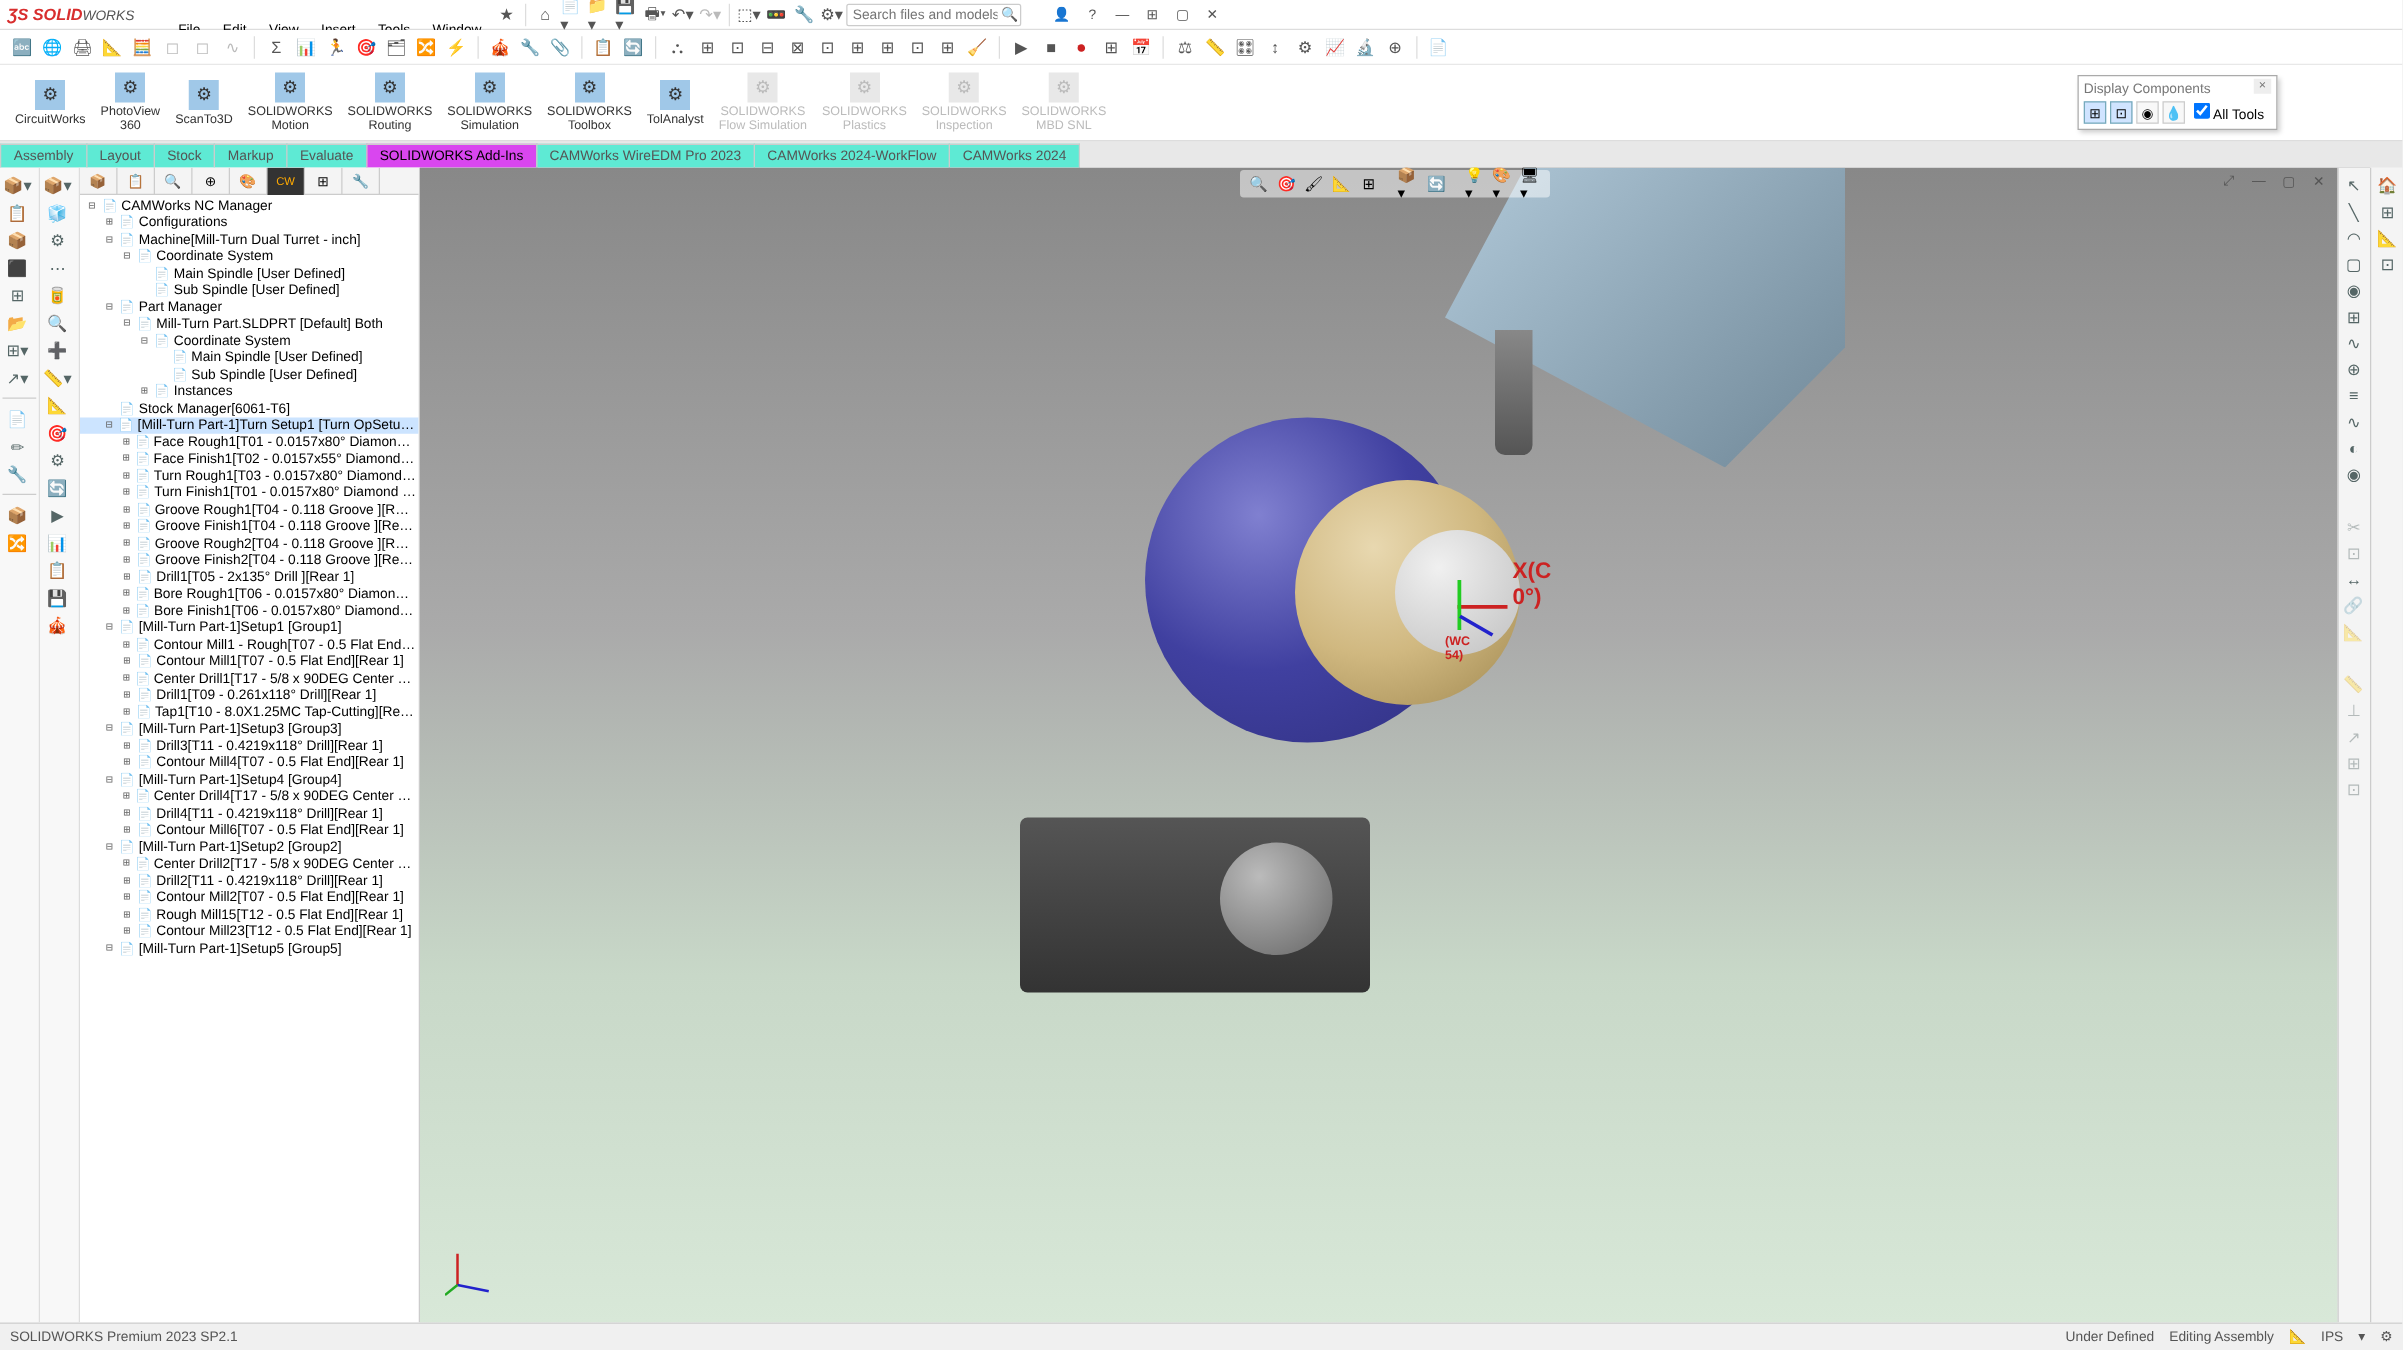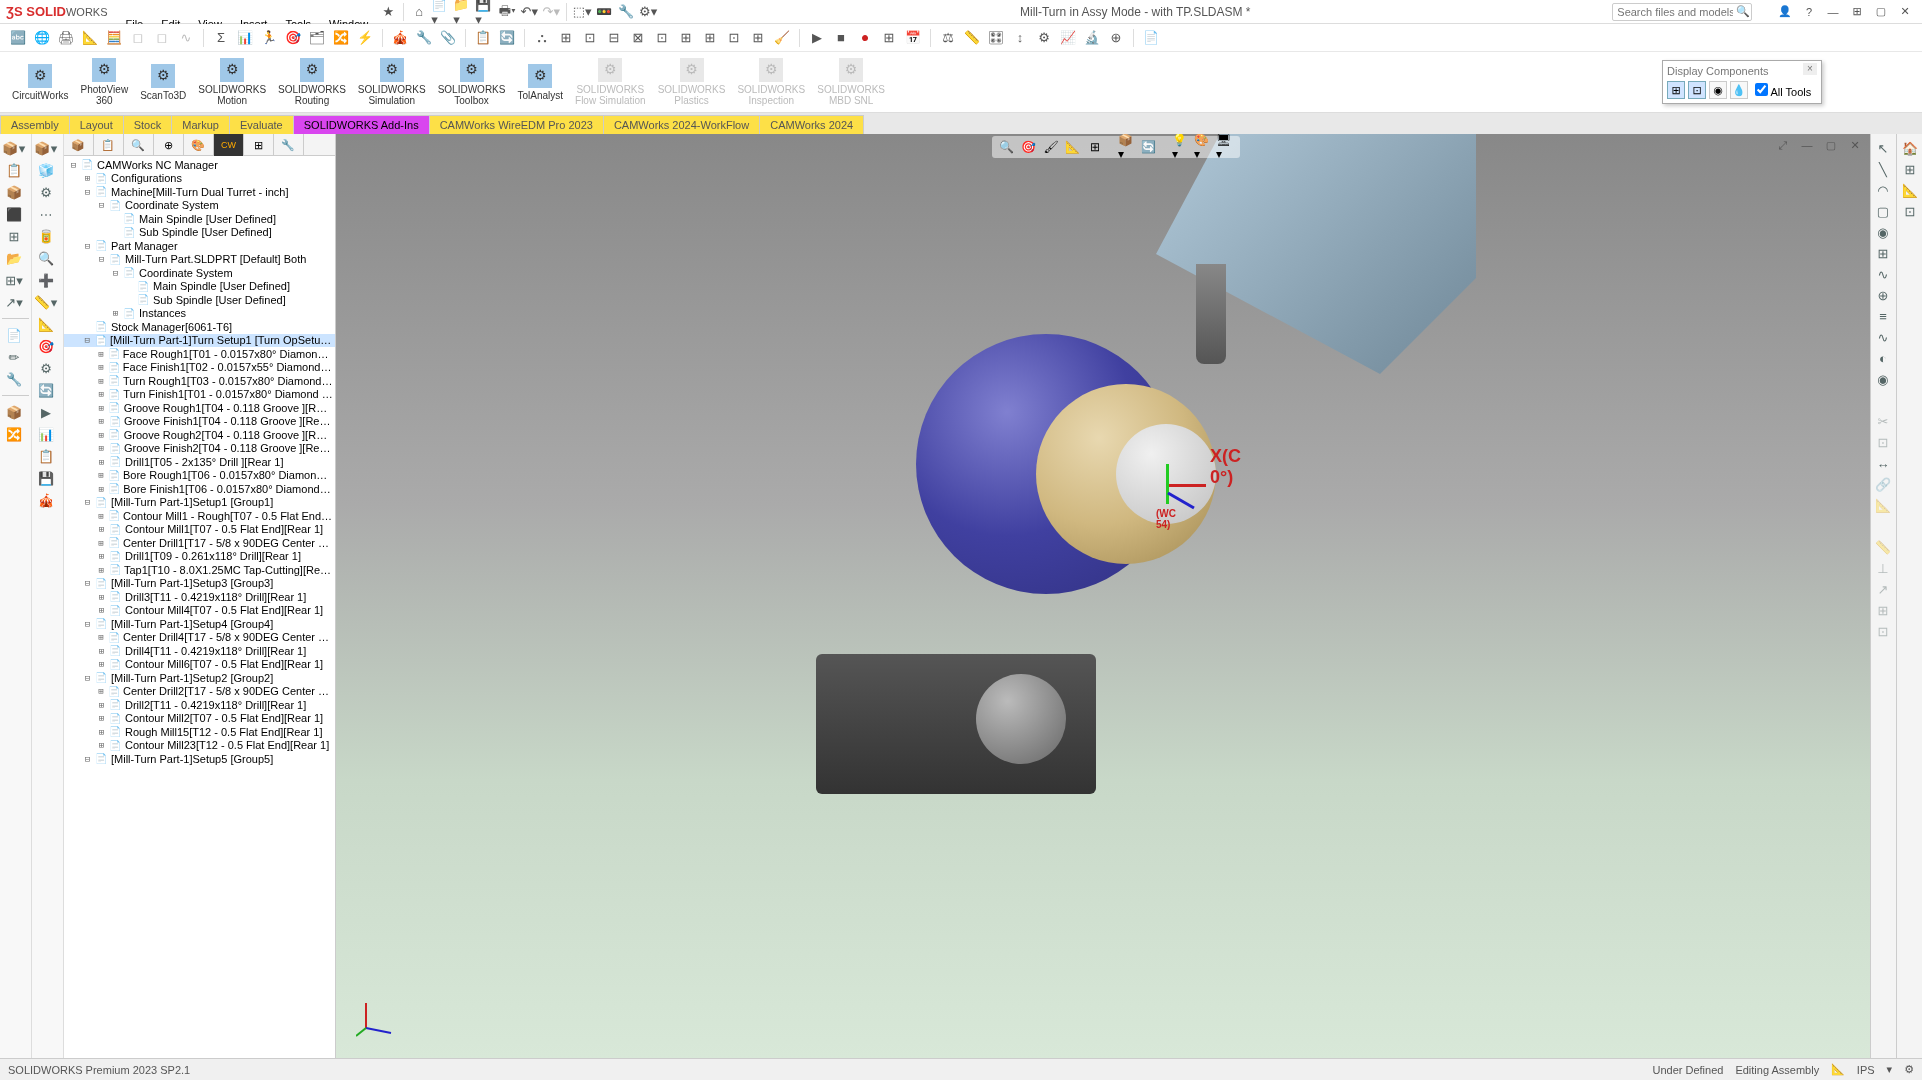--- a/index.html
+++ b/index.html
@@ -1,36 +1,36 @@
 <!DOCTYPE html>
 <html><head>
 <meta charset="utf-8">
 <style>
 * { margin: 0; padding: 0; box-sizing: border-box; font-family: "Segoe UI", Arial, sans-serif; font-size: 11px; }
 body { background: #f0f0f0; width: 1922px; height: 1080px; overflow: hidden; display: flex; flex-direction: column; }
 .menubar { height: 24px; background: #fff; display: flex; align-items: center; padding: 0 6px; gap: 2px; border-bottom: 1px solid #ddd; }
-.logo { color: #d82e2e; font-weight: bold; font-size: 13px; margin-right: 8px; }
+.logo { color: #d82e2e; font-weight: bold; font-style: italic; font-size: 13px; margin-right: 25px; }
 .logo span { color: #555; font-weight: normal; }
 .menu-item { padding: 3px 8px; cursor: pointer; margin-top: 24px; }
 .title { flex: 1; text-align: center; color: #555; font-size: 12px; }
 .search-box { width: 140px; height: 18px; border: 1px solid #ccc; padding: 0 18px 0 4px; border-radius: 2px; background: #fff; color: #888; margin-right: 4px; }
 .win-btn { width: 22px; height: 18px; display: flex; align-items: center; justify-content: center; cursor: pointer; color: #555; }
 
 .toolbar1 { height: 28px; background: #fff; display: flex; align-items: center; padding: 0 8px; gap: 4px; border-bottom: 1px solid #e8e8e8; }
 .tb-icon { width: 20px; height: 20px; display: flex; align-items: center; justify-content: center; cursor: pointer; font-size: 13px; color: #555; }
 .tb-sep { width: 1px; height: 18px; background: #ddd; margin: 0 3px; }
 
 .ribbon { height: 60px; background: #fff; display: flex; align-items: center; padding: 2px 8px; gap: 4px; }
 .ribbon-item { display: flex; flex-direction: column; align-items: center; justify-content: center; padding: 2px 4px; cursor: pointer; text-align: center; line-height: 1.1; font-size: 10px; color: #333; }
 .ribbon-item.disabled { color: #bbb; }
 .ribbon-icon { width: 24px; height: 24px; background: #a0c8e8; margin-bottom: 2px; display: flex; align-items: center; justify-content: center; font-size: 14px; }
 .ribbon-item.disabled .ribbon-icon { background: #e8e8e8; }
 
 .tabs { height: 22px; background: #e8e8e8; display: flex; align-items: flex-end; border-top: 1px solid #ddd; }
-.tab { padding: 3px 10px; background: #fde047; border: 1px solid #ccc; border-bottom: none; cursor: pointer; margin-right: -1px; font-size: 11px; color: #555; }
+.tab { padding: 3px 10px; background: #5eead4; border: 1px solid #ccc; border-bottom: none; cursor: pointer; margin-right: -1px; font-size: 11px; color: #555; }
 .tab.active { background: #d946ef; color: #000; }
 
 .main { flex: 1; display: flex; position: relative; overflow: hidden; }
 .left-tools { width: 32px; background: #f8f8f8; border-right: 1px solid #ddd; display: flex; flex-direction: column; padding: 4px 2px; gap: 2px; }
 .left-tools2 { width: 32px; background: #f8f8f8; border-right: 1px solid #ddd; display: flex; flex-direction: column; padding: 4px 2px; gap: 2px; }
 .lt-icon { width: 24px; height: 20px; display: flex; align-items: center; justify-content: center; cursor: pointer; font-size: 13px; color: #566; }
 
 .tree-panel { width: 272px; background: #fff; border-right: 1px solid #ccc; display: flex; flex-direction: column; overflow: hidden; }
 .tree-tabs { height: 22px; display: flex; background: #f4f4f4; border-bottom: 1px solid #ccc; }
 .tree-tab { width: 30px; height: 22px; display: flex; align-items: center; justify-content: center; border-right: 1px solid #ccc; cursor: pointer; }
@@ -81,21 +81,20 @@
   <span class="tb-icon">📁▾</span>
   <span class="tb-icon">💾▾</span>
   <span class="tb-icon">🖶▾</span>
   <span class="tb-icon">↶▾</span>
   <span class="tb-icon" style="opacity:.4">↷▾</span>
   <span class="tb-sep"></span>
   <span class="tb-icon">⬚▾</span>
   <span class="tb-icon">🚥</span>
   <span class="tb-icon">🔧</span>
   <span class="tb-icon">⚙▾</span>
-  <div class="title">Mill-Turn in Assy Mode - with TP.SLDASM *</div>
   <input class="search-box" placeholder="Search files and models" style="">
   <span style="position:relative; left:-22px; color:#888">🔍</span>
   <span class="win-btn">👤</span>
   <span class="win-btn">?</span>
   <span class="win-btn">—</span>
   <span class="win-btn">⊞</span>
   <span class="win-btn">▢</span>
   <span class="win-btn">✕</span>
 </div>
 

